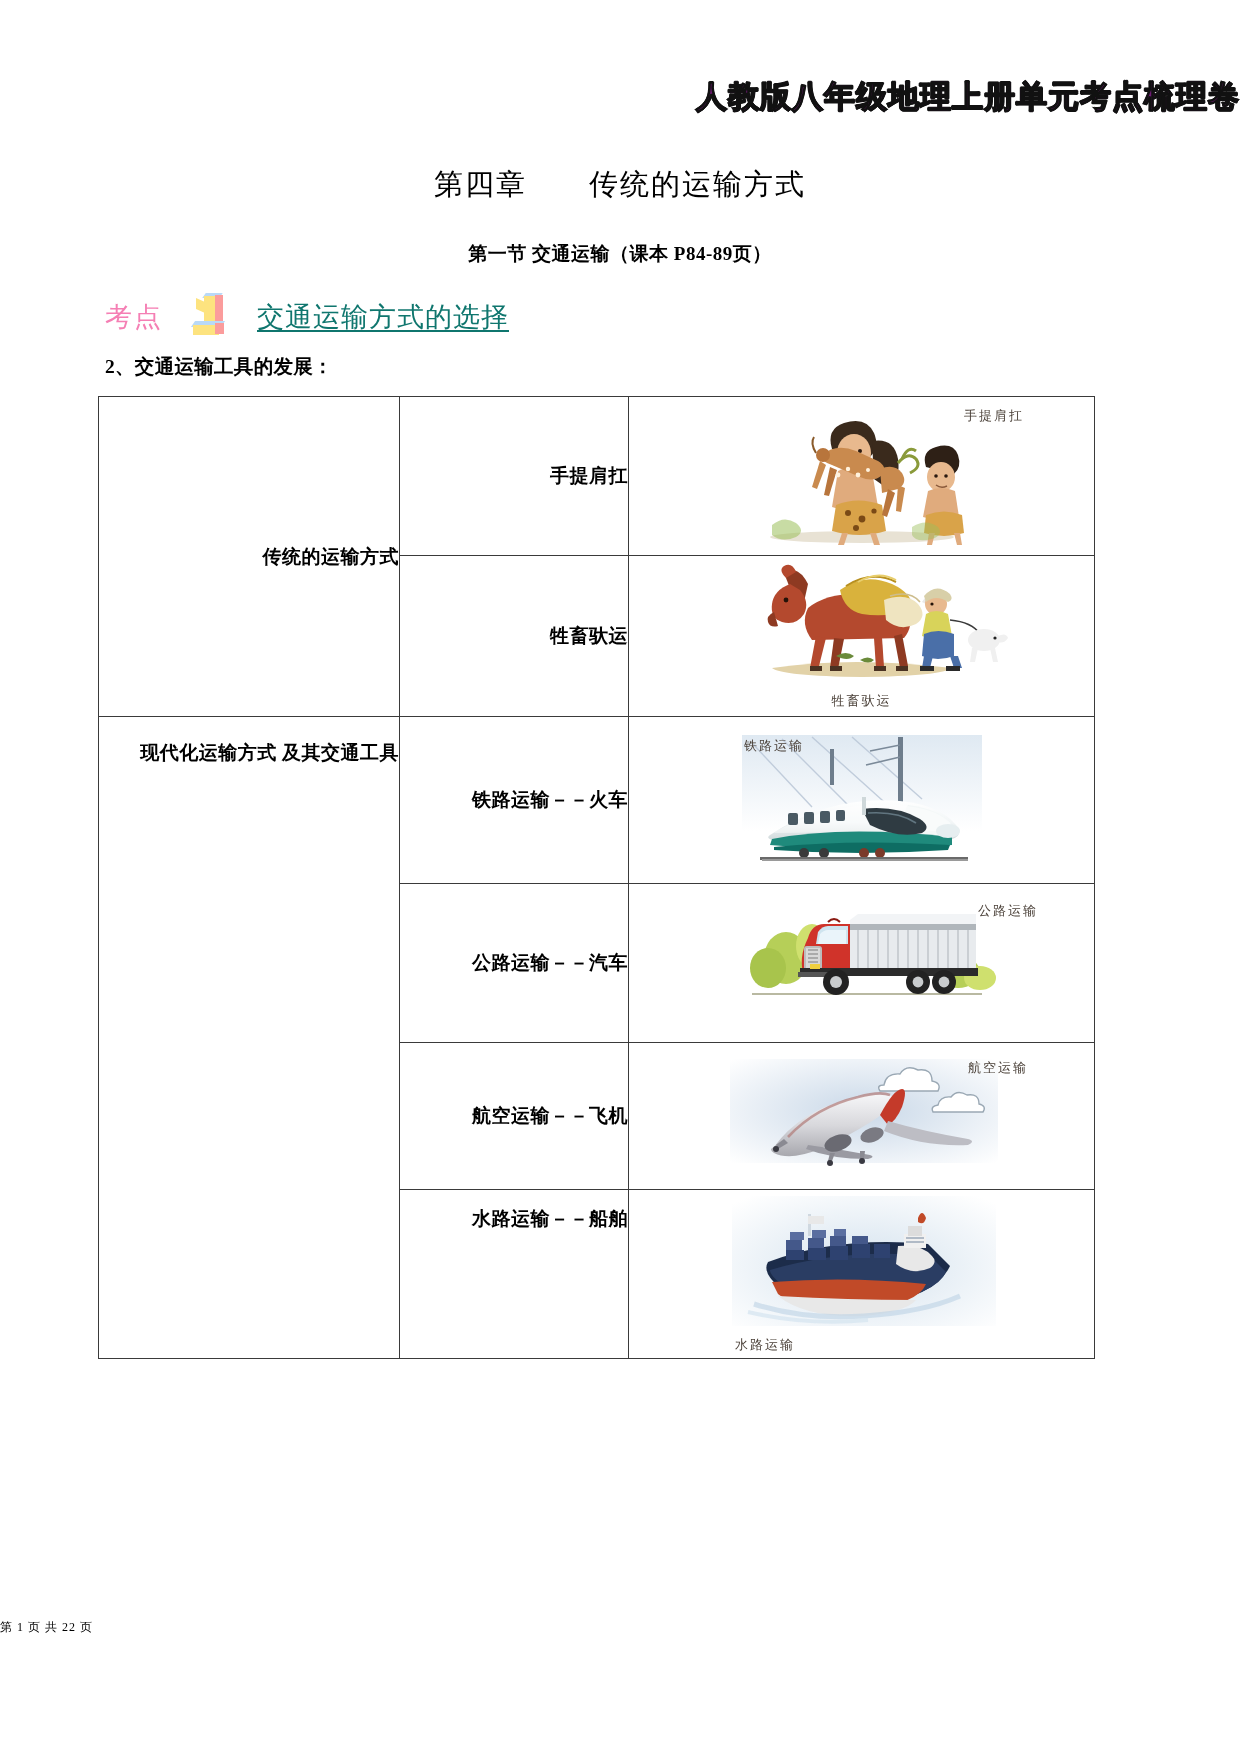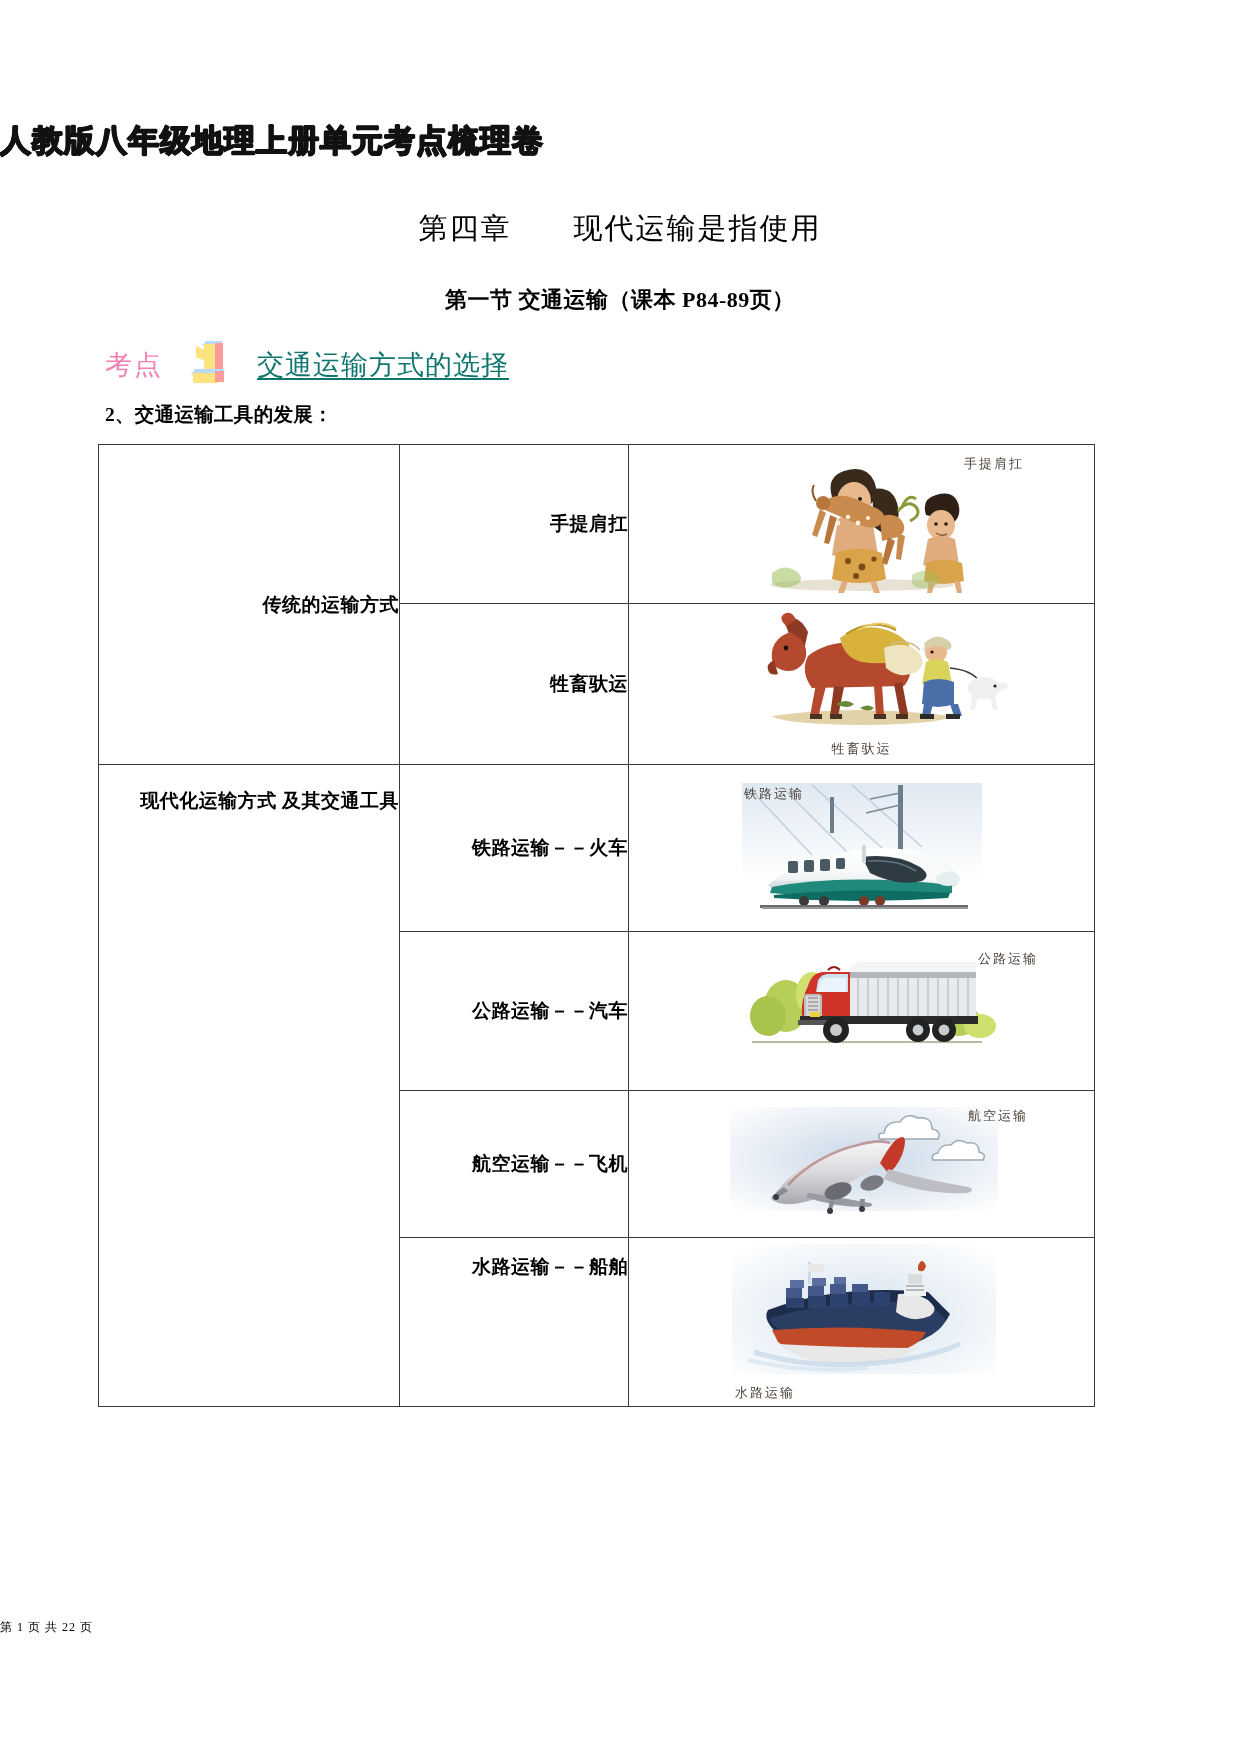--- a/index.html
+++ b/index.html
@@ -16,45 +16,45 @@
     overflow: hidden;
   }
   .page {
     width: 1240px;
     height: 1754px;
     box-sizing: border-box;
     padding: 0;
     position: relative;
   }
   .doc-title {
-    text-align: left;
+    text-align: right;
     font-family: "Liberation Sans", "DejaVu Sans", sans-serif;
     font-size: 31px;
     font-weight: bold;
     letter-spacing: 1px;
     margin: 0;
-    padding-top: 120px;
-    color: #0f172a;
+    padding-top: 76px;
+    color: #701a75;
     -webkit-text-stroke: 1.2px #111;
     text-shadow:
       -1px 0 #111, 1px 0 #111, 0 -1px #111, 0 1px #111;
   }
   .chapter-title {
     text-align: center;
     font-family: "Liberation Sans", "DejaVu Sans", sans-serif;
     font-size: 29px;
     font-weight: normal;
     margin: 0;
     padding-top: 47px;
     letter-spacing: 2px;
   }
   .section-title {
     text-align: center;
     font-family: "Liberation Serif", "DejaVu Serif", serif;
-    font-size: 22px;
+    font-size: 19px;
     font-weight: bold;
     margin: 0;
     padding-top: 36px;
     letter-spacing: 0.5px;
   }
 
   .kaodian-line {
     margin: 0;
     padding: 28px 0 0 105px;
     display: flex;
@@ -214,21 +214,21 @@
     letter-spacing: 1px;
   }
 </style>
 </head>
 <body>
 
 <div class="page">
 
   <h1 class="doc-title">人教版八年级地理上册单元考点梳理卷</h1>
 
-  <h2 class="chapter-title">第四章　　现代运输是指使用</h2>
+  <h2 class="chapter-title">第四章　　传统的运输方式</h2>
 
   <h3 class="section-title">第一节 交通运输（课本 P84-89页）</h3>
 
   <div class="kaodian-line">
     <span class="kaodian-label">考点</span>
     <span class="badge-num">
       <span class="top-cap"></span>
       <span class="flag"></span>
       <span class="stem"></span>
       <span class="stem-side"></span>

